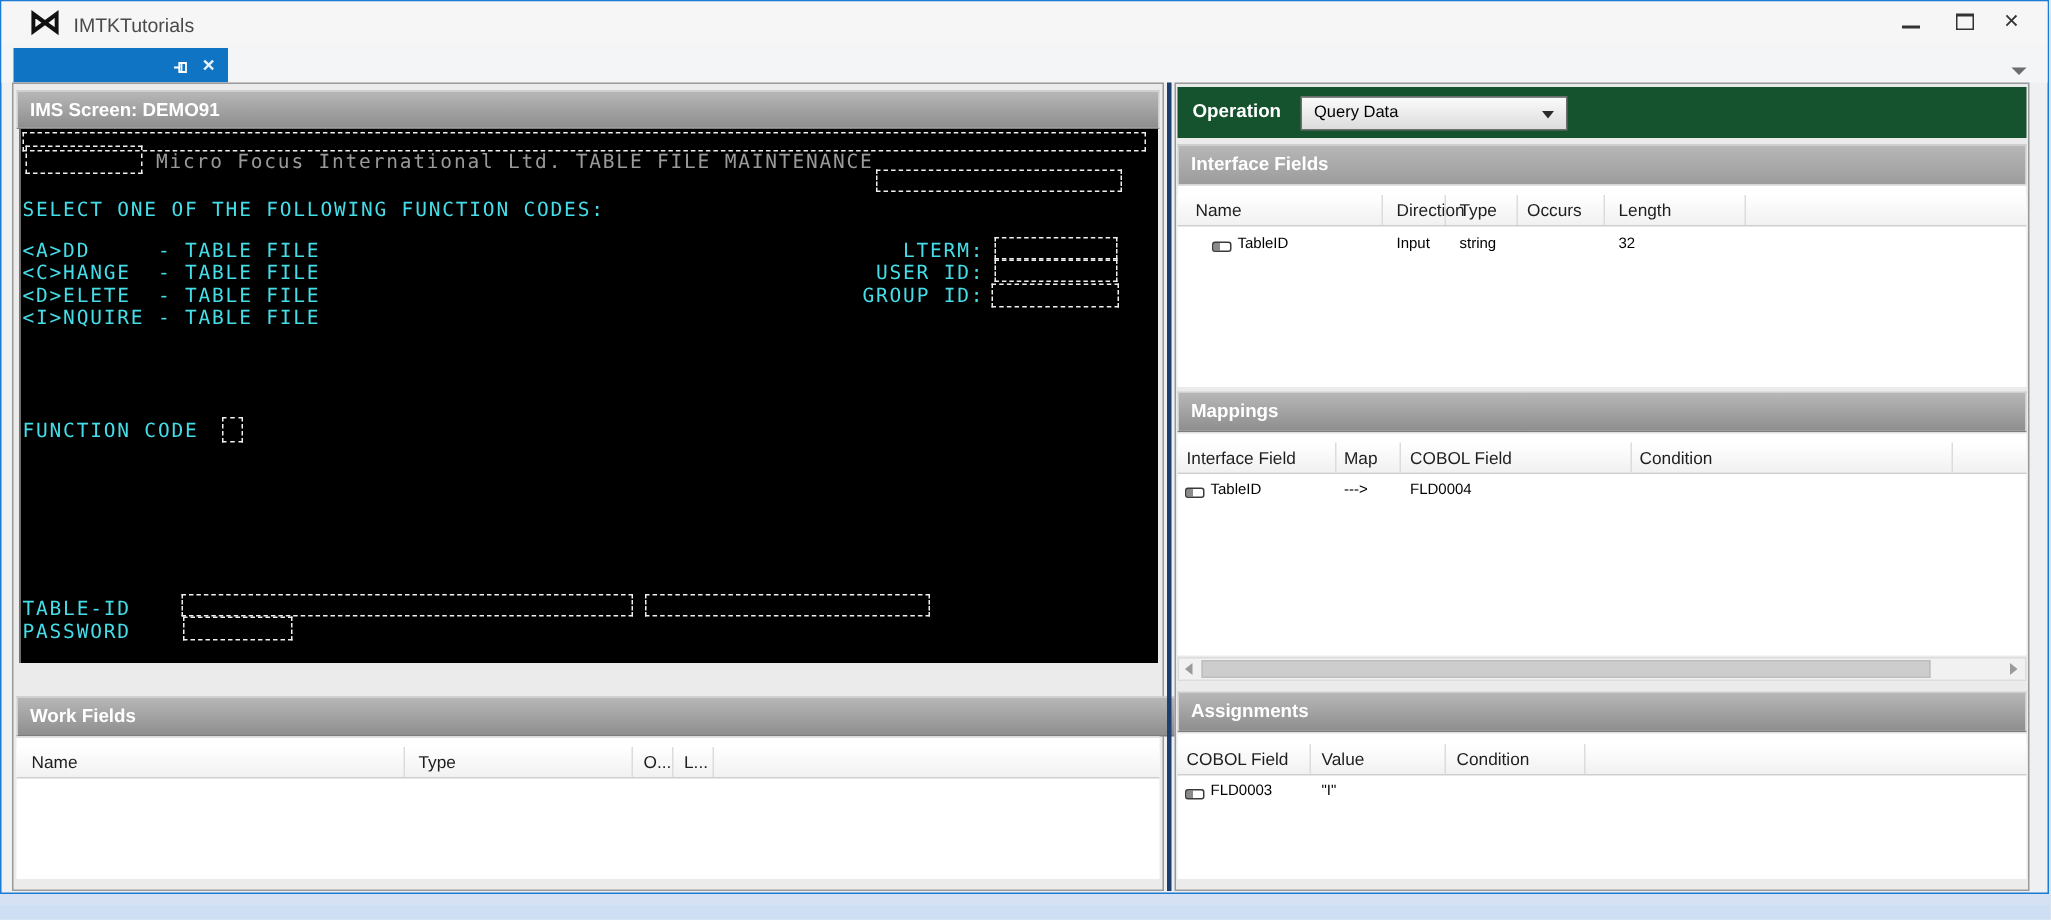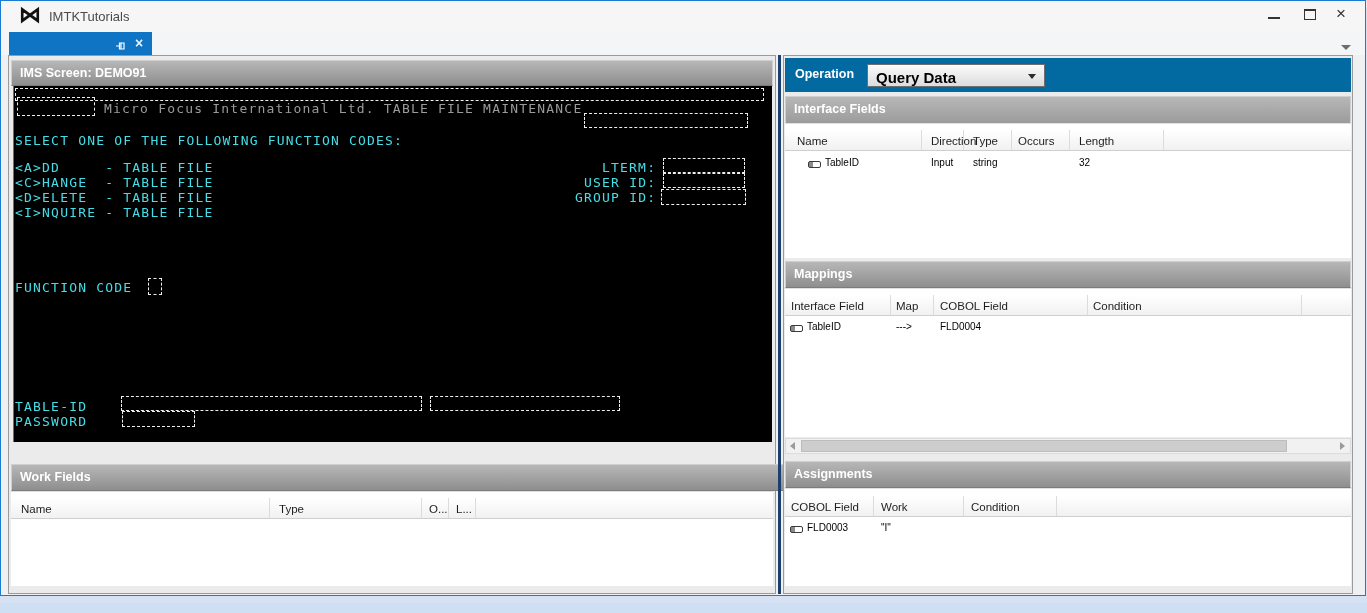--- a/index.html
+++ b/index.html
@@ -45,25 +45,25 @@
     line-height:25px; padding-left:8px;
   }
   .white { position:absolute; background:#fff; border-top:1px solid #e0e0e0; }
   .th { position:absolute; font-size:11.5px; color:#1e1e1e; }
   .thbar { position:absolute; height:21px; background:linear-gradient(#ffffff,#f1f1f1); border-bottom:1px solid #cfcfcf; }
   .sep { position:absolute; width:1px; height:20px; background:#dcdcdc; }
   .cell { position:absolute; font-size:10px; color:#000; }
   .ficon { position:absolute; width:13px; height:7px; border:1px solid #3a3a3a; border-radius:2px; background:linear-gradient(90deg,#8b8b8b 0 4px,#ffffff 4px); }
 
   
-  .opbar { position:absolute; background:#0369a1; }
+  .opbar { position:absolute; background:#14532d; }
   .oplabel { position:absolute; color:#fff; font-weight:bold; font-size:12.5px; }
   .combo { position:absolute; width:178px; height:23px; background:linear-gradient(#fbfbfb,#dcdcdc);
     border:1px solid #6e6e6e; }
-  .combotext { position:absolute; left:8px; top:4px; font-size:15px; font-weight:bold; color:#000; }
+  .combotext { position:absolute; left:8px; top:4px; font-size:11px; font-weight:normal; color:#000; }
   .comboarrow { position:absolute; right:8px; top:9px; width:0; height:0;
     border-left:4px solid transparent; border-right:4px solid transparent; border-top:5px solid #2b2b2b; }
 
   
   .terminal { position:absolute; background:#000; border-left:1px solid #6e6e6e; }
   .tt { position:absolute; font-family:"DejaVu Sans Mono","Liberation Mono",monospace;
         font-size:13px; letter-spacing:1.2px; white-space:pre; color:#45dee8; }
   .tgray { color:#9a9a9a; }
   .dash { position:absolute; border:1px dashed #efefef; }
 
@@ -231,21 +231,21 @@
           <span class="tri-r"></span>
         </div>
     </div>
 
     <div class="phdr" style="left:784px; top:460px; width:566px; height:27px">
       <span>Assignments</span>
     </div>
     <div class="white" style="left:784px; top:487px; width:566px; height:98px"></div>
     <div class="thbar" style="left:784px; top:495px; width:566px"></div>
     <span class="th" style="left:790px; top:500px">COBOL Field</span>
-    <span class="th" style="left:880px; top:500px">Work</span>
+    <span class="th" style="left:880px; top:500px">Value</span>
     <span class="th" style="left:970px; top:500px">Condition</span>
     <div class="sep" style="left:872px; top:495px"></div>
     <div class="sep" style="left:962px; top:495px"></div>
     <div class="sep" style="left:1055px; top:495px"></div>
 
     <span class="ficon" style="left:789px; top:525px"></span>
     <span class="cell" style="left:806px; top:521px">FLD0003</span>
     <span class="cell" style="left:880px; top:521px">"I"</span>
     <span class="cell" style="left:970px; top:521px"></span>
 

